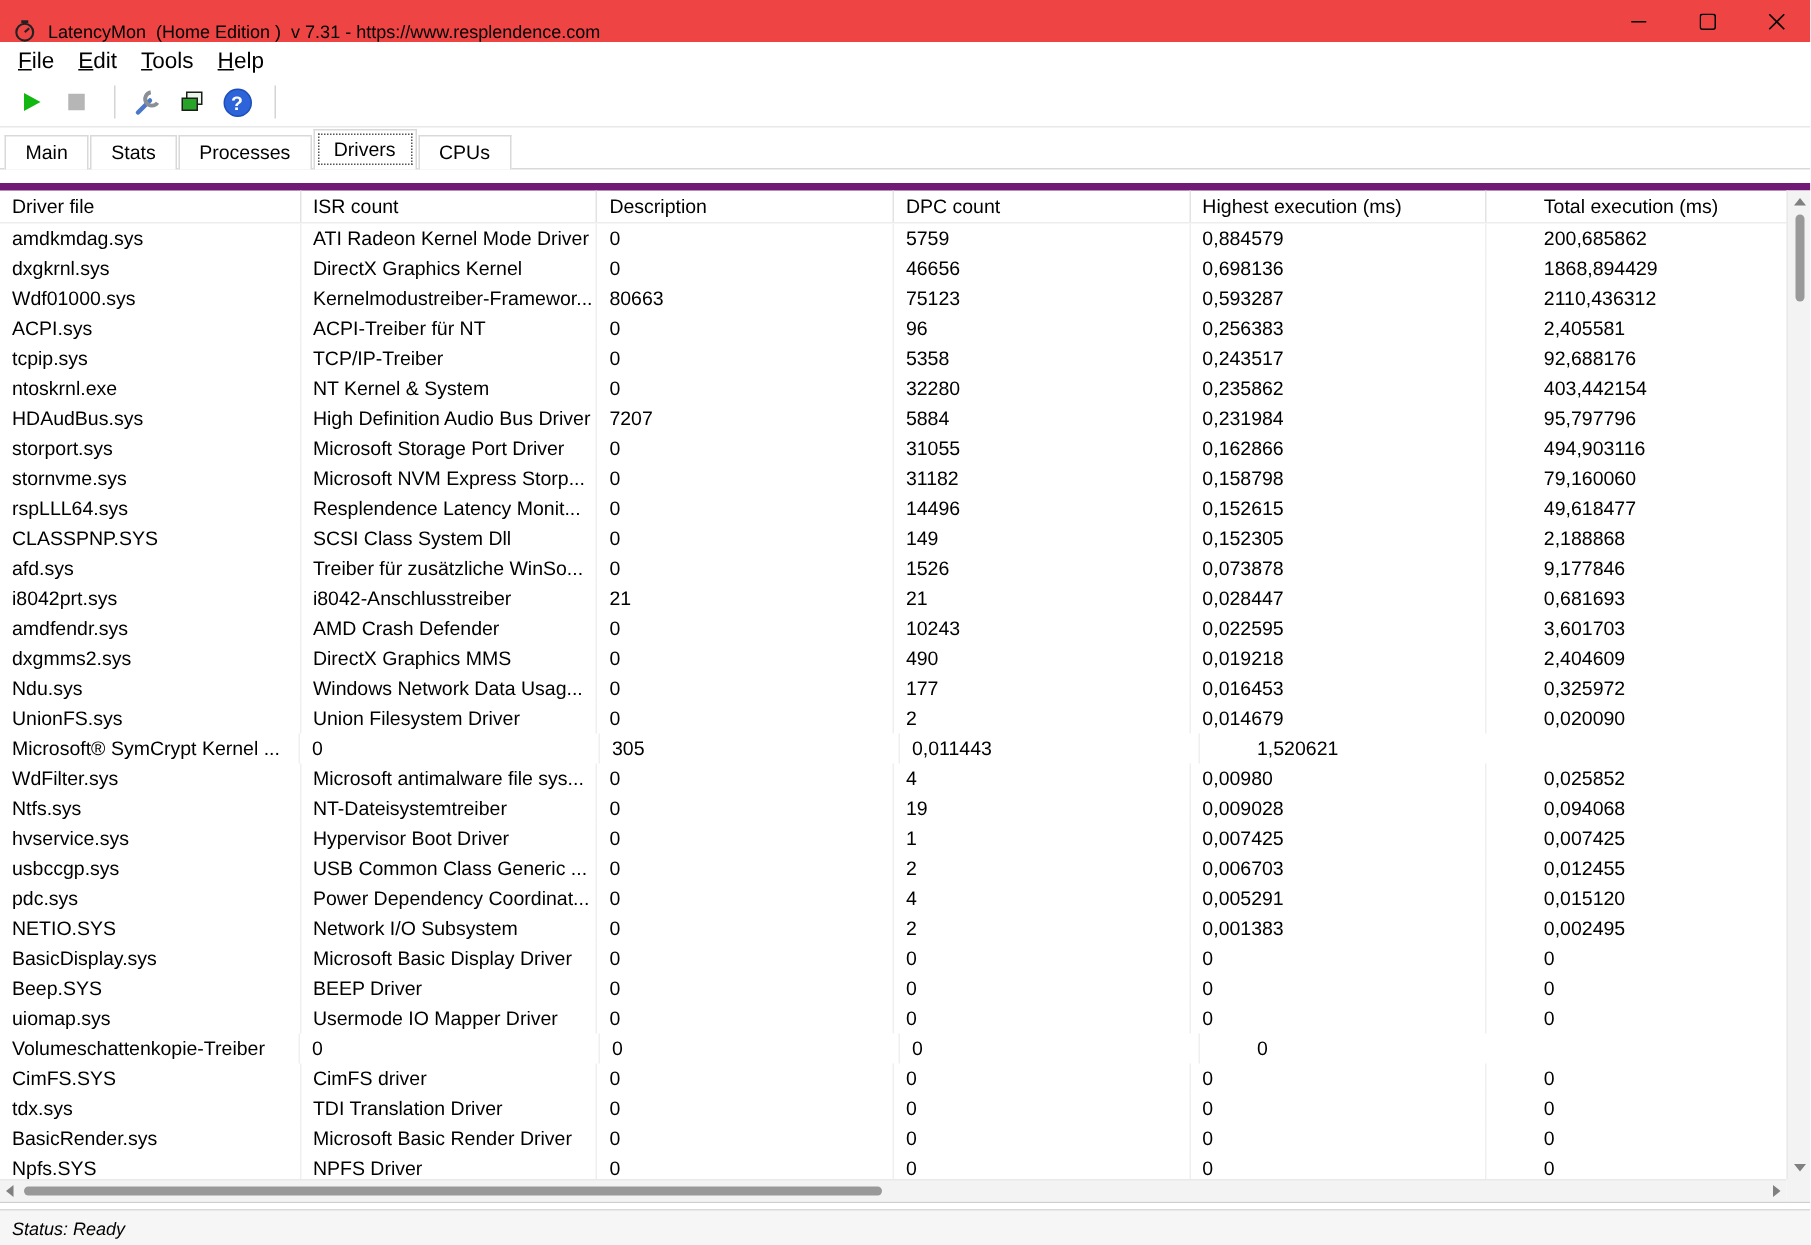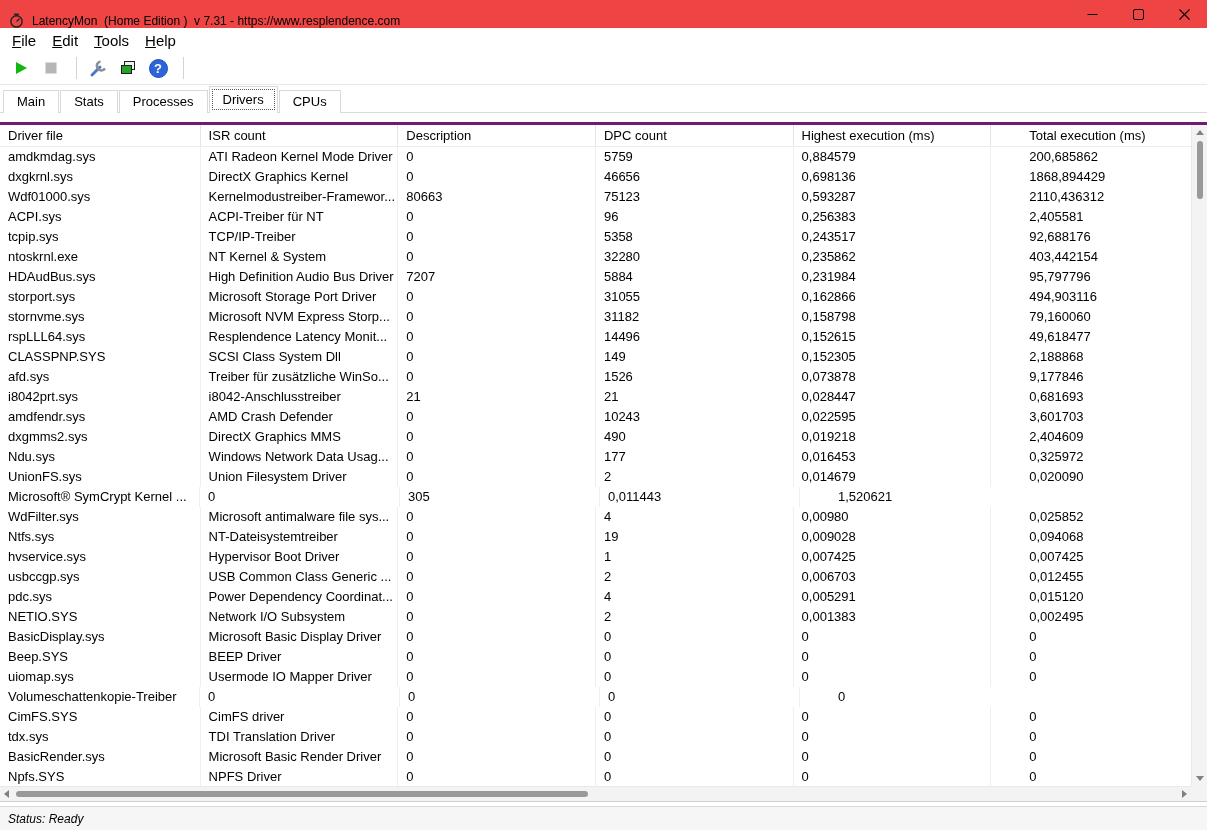--- a/index.html
+++ b/index.html
@@ -24,21 +24,21 @@
   .tb-sep { width:1px; height:22px; background:#d4d4d4; margin:0 8px; }
   .help-circle { width:19px; height:19px; border-radius:50%; background:#2e64d9; border:1px solid #1b4fb8; color:#fff; font-weight:bold; font-size:13px; line-height:17px; text-align:center; }
 
   
   .tabbar { position:absolute; top:86px; left:0; right:0; height:27px; display:flex; align-items:flex-end; padding-left:3px; }
   .tabbar .strip-line { position:absolute; left:0; right:0; bottom:0; height:1px; background:#d9d9d9; z-index:0; }
   .tab { position:relative; z-index:1; height:23px; line-height:22px; padding:0 13px; border:1px solid #d9d9d9; border-bottom:none; background:#fff; margin-right:1px; font-size:13px; }
   .tab.active { z-index:2; height:27px; line-height:25px; outline:1px dotted #555; outline-offset:-4px; }
 
   
-  .table { position:absolute; top:122px; left:0; width:1207px; height:680px; border-top:3px solid #701a75; border-bottom:1px solid #cfcfcf; background:#fff; }
+  .table { position:absolute; top:122px; left:0; width:1207px; height:680px; border-top:5px solid #701a75; border-bottom:1px solid #cfcfcf; background:#fff; }
   .thead { display:flex; height:22px; border-bottom:1px solid #ededed; }
   .th { display:flex; align-items:center; padding-left:8px; border-right:1px solid #e3e3e3; white-space:nowrap; overflow:hidden; font-size:13px; }
   .tbody { position:relative; }
   .trow { display:flex; height:20px; }
   .tcell { line-height:20px; padding-left:8px; border-right:1px solid #efefef; white-space:nowrap; overflow:hidden; font-size:13px; }
   .c0 { width:203px; } .c1 { width:200px; } .c2 { width:200px; } .c3 { width:200px; } .c4 { width:200px; } .c5 { width:188px; border-right:none !important;margin-left:30px; }
 
   
   .vscroll { position:absolute; top:0; right:0; bottom:15px; width:16px; background:#f3f3f3; border-left:1px solid #e9e9e9; }
   .vthumb { position:absolute; top:16px; left:5px; width:6px; height:58px; background:#999; border-radius:3px; }

